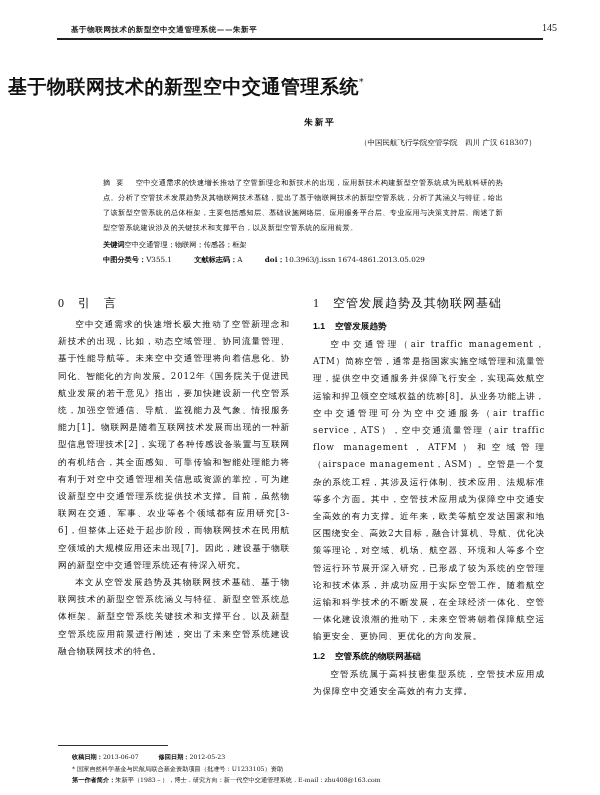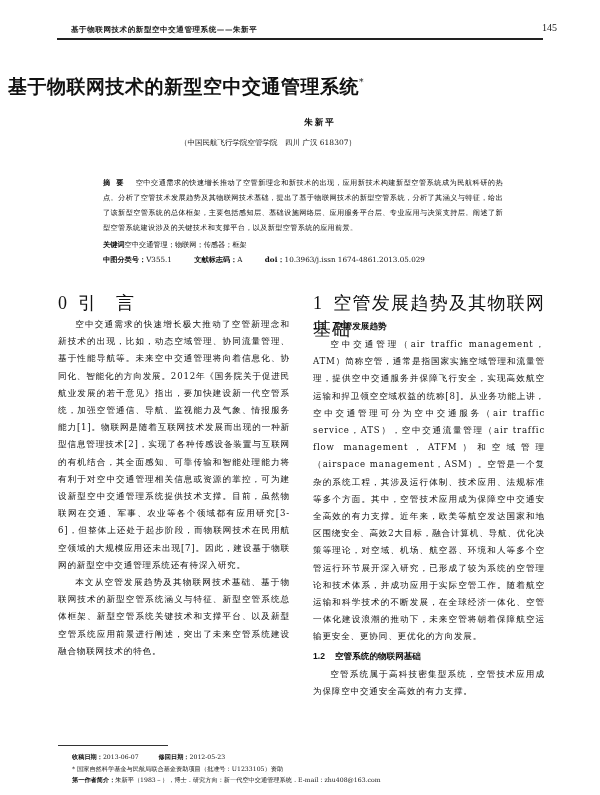--- a/index.html
+++ b/index.html
@@ -7,33 +7,33 @@
          font-family: "DejaVu Serif", "Liberation Serif", serif; color: #111; }
   .running-head { position: absolute; left: 71px; top: 22px; width: 486px; height: 14px;
          font-size: 7.5px; color: #222; }
   .running-head .rh-title { position: absolute; left: 0; top: 3px; letter-spacing: 0.6px; font-weight: bold; }
   .running-head .rh-page { position: absolute; right: 0; top: 0; font-size: 10px; font-family: "Liberation Serif", serif; }
   .rule-top { position: absolute; left: 57px; top: 38px; width: 486px; height: 1.6px; background: #222; }
   .title { position: absolute; left: 8px; width: 600px; top: 74px; 
            font-size: 19px; font-weight: bold; letter-spacing: 0.5px; }
   .title sup { font-size: 9px; vertical-align: 8px; font-weight: normal; }
   .author { position: absolute; left: 0; width: 600px; top: 117px; text-align: center; font-size: 8.5px; letter-spacing: 2px; font-weight: bold; padding-left: 20px;}
-  .affil { position: absolute; left: 0; width: 536px; top: 138px; text-align: center; font-size: 7.5px; }
+  .affil { position: absolute; left: 0; width: 536px; top: 138px; text-align: right; font-size: 7.5px; }
   .abstract { position: absolute; left: 103px; top: 175px; width: 400px; font-size: 7.2px; line-height: 15px;
               text-align: justify; letter-spacing: 0.3px; }
-  .abstract .label { font-weight: bold; letter-spacing: 6px; margin-right: 6px; }
+  .abstract .label { font-weight: normal; letter-spacing: 6px; margin-right: 6px; }
   .kw-line { position: absolute; left: 103px; width: 420px; font-size: 7.2px; }
   .kw-line .label { font-weight: bold; margin-right: 0; }
   .kw1 { top: 240px; }
   .kw2 { top: 255px; }
   .kw2 span.gap { display: inline-block; width: 20px; }
   .col { position: absolute; top: 290px; width: 232px; font-size: 8.6px; line-height: 17.2px; text-align: justify; }
   .col-left { left: 58px; }
   .col-right { left: 313px; }
-  .sec-h { font-size: 18px; font-weight: normal; height: 26px; line-height: 26px; letter-spacing: 1px; }
+  .sec-h { font-size: 12px; font-weight: normal; height: 26px; line-height: 26px; letter-spacing: 1px; }
   .sec-h .num { display: inline-block; width: 20px; font-family: "Liberation Serif", serif; }
   .sub-h { font-weight: bold; font-size: 8.6px; height: 20px; line-height: 20px; }
   .sub-h .num { display: inline-block; width: 22px; font-family: Liberation Sans, sans-serif; }
   .para { text-indent: 2em; margin: 0; letter-spacing: 0.8px; }
   .footnote-rule { position: absolute; left: 58px; top: 745px; width: 110px; height: 0.8px; background: #333; }
   .footnotes { position: absolute; left: 72px; top: 751px; width: 500px; font-size: 6.2px; line-height: 11.5px; }
   .footnotes .b { font-weight: bold; }
   .footnotes .gap { display: inline-block; width: 18px; }
 </style>
 </head>

